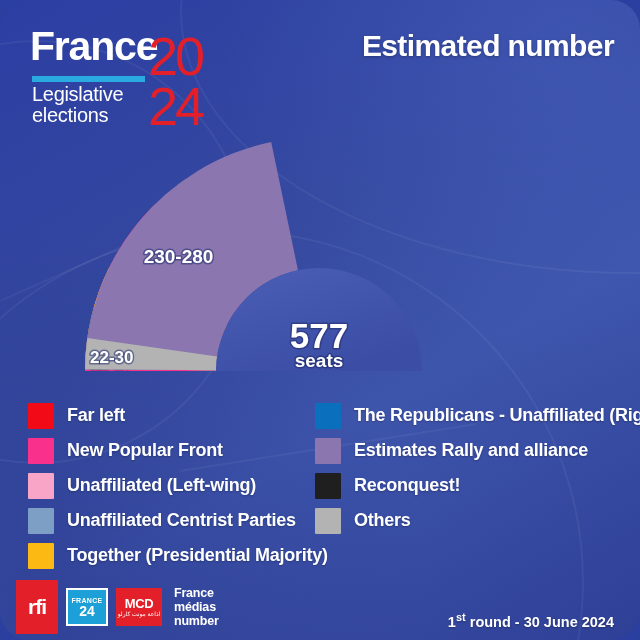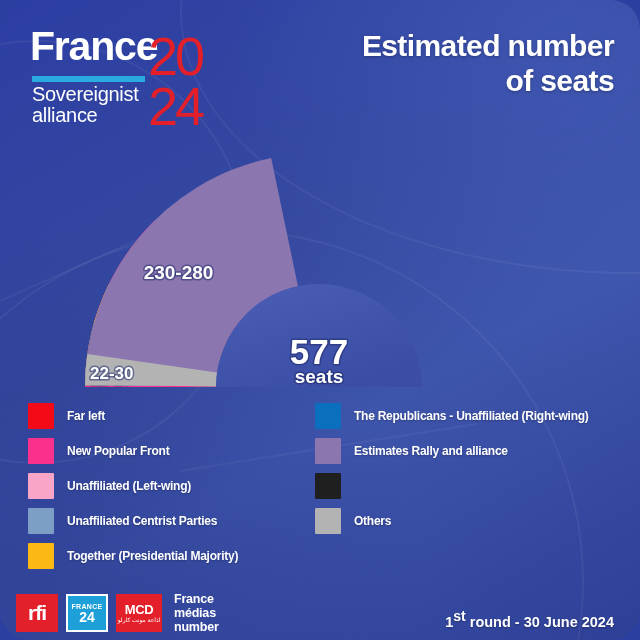--- a/index.html
+++ b/index.html
@@ -41,49 +41,49 @@
   }
   .brand-year span{display:block;}
 
   .headline{
     position:absolute;right:26px;top:28px;
     text-align:right;color:#fff;font-size:30px;font-weight:bold;line-height:1.18;
     letter-spacing:-.6px;text-shadow:0 1px 3px rgba(0,0,0,.28);margin-left:48px;
   }
 
   
-  .chart{position:absolute;left:0;top:16px;width:640px;height:400px;}
+  .chart{position:absolute;left:0;top:0;width:640px;height:400px;}
   .chart svg{display:block;}
   .seg-label{
     font-family:"Liberation Sans", sans-serif;
     font-weight:bold;fill:#fff;
     paint-order:stroke;stroke:rgba(35,45,110,.55);stroke-width:3px;stroke-linejoin:round;
   }
   .center-num{font-family:"Liberation Sans", sans-serif;font-weight:bold;fill:#fff;font-size:35px;
     paint-order:stroke;stroke:rgba(30,40,100,.5);stroke-width:3px;stroke-linejoin:round;}
   .center-sub{font-family:"Liberation Sans", sans-serif;font-weight:bold;fill:#fff;font-size:19px;
     paint-order:stroke;stroke:rgba(30,40,100,.5);stroke-width:3px;stroke-linejoin:round;}
 
   
   .legend{position:absolute;left:0;top:398px;width:640px;height:185px;}
   .legend-col{position:absolute;top:0;}
   .legend-col.left{left:28px;width:300px;}
   .legend-col.right{left:315px;width:325px;}
   .legend-item{display:flex;align-items:center;height:35px;}
   .legend-swatch{width:26px;height:26px;flex:0 0 26px;margin-right:13px;border-radius:1px;}
   .legend-label{
-    color:#fff;font-size:12px;font-weight:bold;letter-spacing:-.25px;white-space:nowrap;
+    color:#fff;font-size:18px;font-weight:bold;letter-spacing:-.25px;white-space:nowrap;
     text-shadow:0 1px 2px rgba(0,0,0,.25);
   }
 
   
   .footer{position:absolute;left:0;bottom:0;width:640px;height:58px;}
   .logos{position:absolute;left:16px;bottom:6px;display:flex;align-items:center;gap:8px;}
   .logo-rfi{
-    width:42px;height:38px;background:#e3202a;display:flex;align-items:center;justify-content:center;
+    width:42px;height:54px;background:#e3202a;display:flex;align-items:center;justify-content:center;
     color:#fff;font-size:21px;font-weight:bold;letter-spacing:-1px;font-family:"Liberation Sans",sans-serif;
   }
   .logo-f24{
     width:42px;height:38px;background:#1d9fd8;border:2px solid #fff;box-sizing:border-box;
     display:flex;flex-direction:column;align-items:center;justify-content:center;color:#fff;line-height:1;
   }
   .logo-f24 .t1{font-size:7px;font-weight:bold;letter-spacing:.3px;}
   .logo-f24 .t2{font-size:14px;font-weight:bold;}
   .logo-mcd{
     width:46px;height:38px;background:#e3202a;display:flex;flex-direction:column;
@@ -91,49 +91,48 @@
   }
   .logo-mcd .t1{font-size:13px;font-weight:bold;letter-spacing:-.4px;}
   .logo-mcd .t2{font-size:6px;}
   .logo-fmm{
     color:#fff;font-size:12.5px;font-weight:bold;line-height:1.12;margin-left:4px;letter-spacing:-.2px;
   }
   .credit{
     position:absolute;right:26px;bottom:8px;text-align:right;color:#fff;
     font-size:14.5px;font-weight:bold;line-height:1.3;text-shadow:0 1px 2px rgba(0,0,0,.3);
   }
-  .credit sup{font-size:14px;vertical-align:super;}
+  .credit sup{font-size:11px;vertical-align:super;}
 </style>
 </head>
 <body>
 
 <div id="root">
 
   <div class="bg-swoosh sw1"></div>
   <div class="bg-swoosh sw2"></div>
   <div class="bg-swoosh sw3"></div>
   <div class="bg-line" style="left:0px;top:300px;width:230px;transform:rotate(-24deg);"></div>
   <div class="bg-line" style="left:180px;top:470px;width:300px;transform:rotate(-9deg);"></div>
 
   <div class="brand">
     <div class="brand-france">France</div>
     <div class="brand-rule"></div>
     <div class="brand-sub">
-      <span>Sovereignist</span><br>
-      <span>alliance</span>
+      <span>Legislative</span><br>
+      <span>elections</span>
     </div>
     <div class="brand-year">
       <span>20</span>
       <span>24</span>
     </div>
   </div>
 
   <div class="headline">
     <div>Estimated number</div>
-    <div>of seats</div>
   </div>
 
   <div class="chart">
     <svg width="640" height="400" viewBox="0 0 640 400">
       <defs>
         <linearGradient id="hubgrad" x1="0" y1="0" x2="0.6" y2="1">
           <stop offset="0%" stop-color="#4a5fb5"></stop>
           <stop offset="100%" stop-color="#3b4da5"></stop>
         </linearGradient>
       </defs>
@@ -184,20 +183,21 @@
         <div class="legend-item">
           <span class="legend-swatch" style="background: rgb(10, 111, 189);"></span>
           <span class="legend-label">The Republicans - Unaffiliated (Right-wing)</span>
         </div>
         <div class="legend-item">
           <span class="legend-swatch" style="background: rgb(139, 118, 176);"></span>
           <span class="legend-label">Estimates Rally and alliance</span>
         </div>
         <div class="legend-item">
           <span class="legend-swatch" style="background: rgb(31, 31, 31);"></span>
+          <span class="legend-label">Reconquest!</span>
         </div>
         <div class="legend-item">
           <span class="legend-swatch" style="background: rgb(179, 179, 179);"></span>
           <span class="legend-label">Others</span>
         </div>
       </div>
   </div>
 
   <div class="footer">
     <div class="logos">

